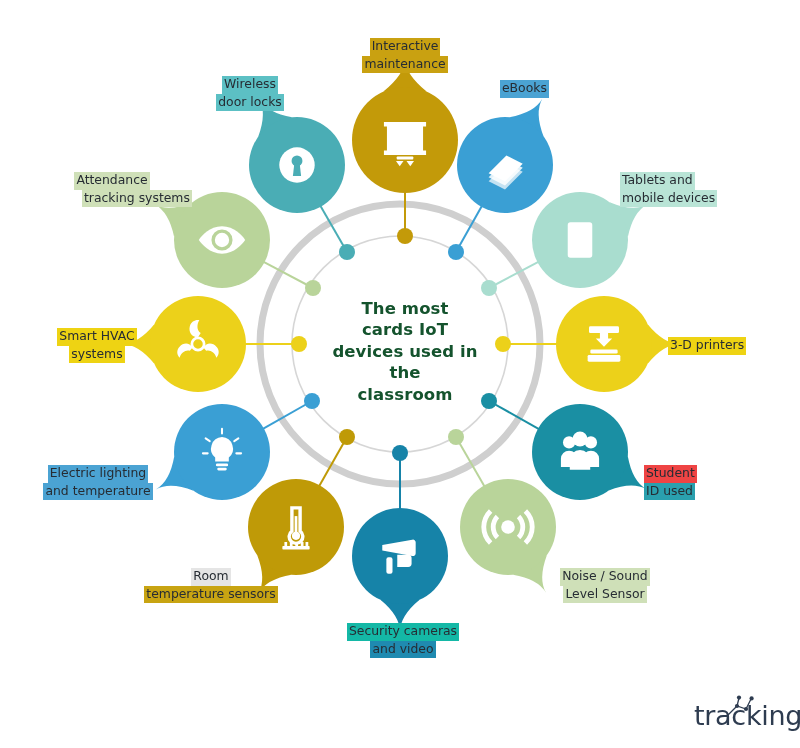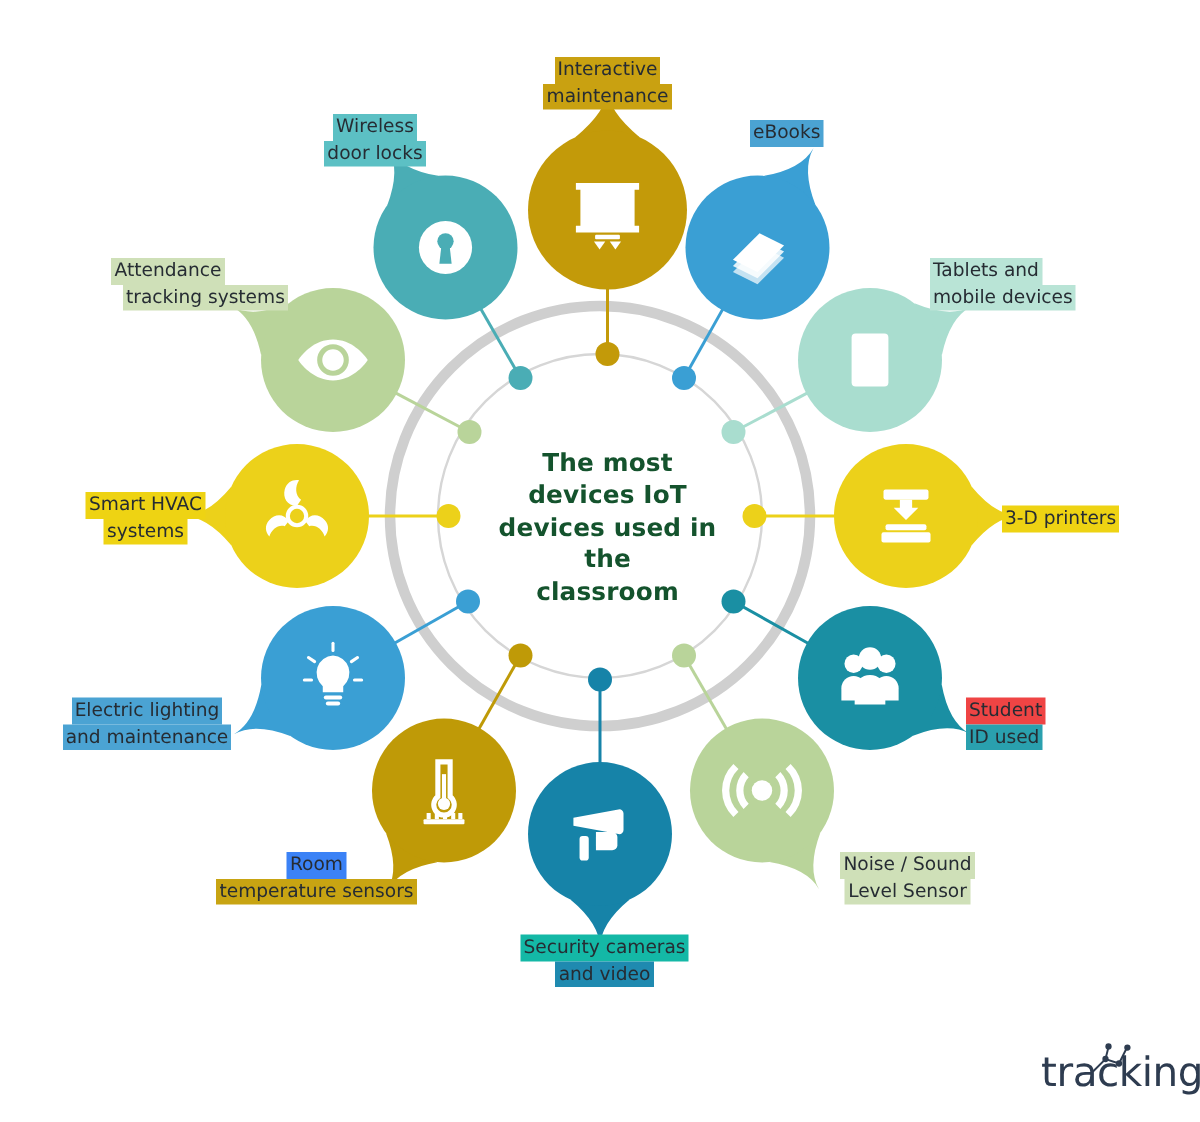--- a/index.html
+++ b/index.html
@@ -239,21 +239,21 @@
         <circle cx="347" cy="437" r="8" fill="#bf9a07"></circle>
         <circle cx="312" cy="401" r="8" fill="#3a9fd4"></circle>
         <circle cx="299" cy="344" r="8" fill="#ecd11a"></circle>
         <circle cx="313" cy="288" r="8" fill="#b9d49a"></circle>
         <circle cx="347" cy="252" r="8" fill="#4aadb5"></circle>
       </g>
   </svg>
 
   <div class="center-title">
     <div>The most</div>
-    <div>devices IoT</div>
+    <div>cards IoT</div>
     <div>devices used in the</div>
     <div>classroom</div>
   </div>
 
   <div id="labels">
       <div class="lbl c" style="left: 337px; top: 38px; width: 136px;">
         <div><span class="hl" style="background: rgb(201, 161, 17);">Interactive</span></div>
         <div><span class="hl" style="background: rgb(201, 161, 17);">maintenance</span></div>
       </div>
       <div class="lbl l" style="left: 500px; top: 80px; width: 120px;">
@@ -272,26 +272,26 @@
       </div>
       <div class="lbl c" style="left: 540px; top: 568px; width: 130px;">
         <div><span class="hl" style="background: rgb(207, 224, 184);">Noise / Sound</span></div>
         <div><span class="hl" style="background: rgb(207, 224, 184);">Level Sensor</span></div>
       </div>
       <div class="lbl c" style="left: 333px; top: 623px; width: 140px;">
         <div><span class="hl" style="background: #14b8a6;">Security cameras</span></div>
         <div><span class="hl" style="background: rgb(31, 138, 176);">and video</span></div>
       </div>
       <div class="lbl c" style="left: 140px; top: 568px; width: 142px;">
-        <div><span class="hl" style="background: #3b82f6;">Room</span></div>
+        <div><span class="hl" style="background: #e5e5e5;">Room</span></div>
         <div><span class="hl" style="background: rgb(200, 164, 18);">temperature sensors</span></div>
       </div>
       <div class="lbl c" style="left: 28px; top: 465px; width: 140px;">
         <div><span class="hl" style="background: rgb(75, 163, 211);">Electric lighting</span></div>
-        <div><span class="hl" style="background: rgb(75, 163, 211);">and maintenance</span></div>
+        <div><span class="hl" style="background: rgb(75, 163, 211);">and temperature</span></div>
       </div>
       <div class="lbl c" style="left: 38px; top: 328px; width: 118px;">
         <div><span class="hl" style="background: rgb(238, 211, 19);">Smart HVAC</span></div>
         <div><span class="hl" style="background: rgb(238, 211, 19);">systems</span></div>
       </div>
       <div class="lbl c" style="left: 42px; top: 172px; width: 140px;">
         <div><span class="hl" style="background: rgb(207, 224, 184);">Attendance</span></div>
         <div><span class="hl" style="background: rgb(207, 224, 184); margin-left: 40px;">tracking systems</span></div>
       </div>
       <div class="lbl c" style="left: 190px; top: 76px; width: 120px;">

